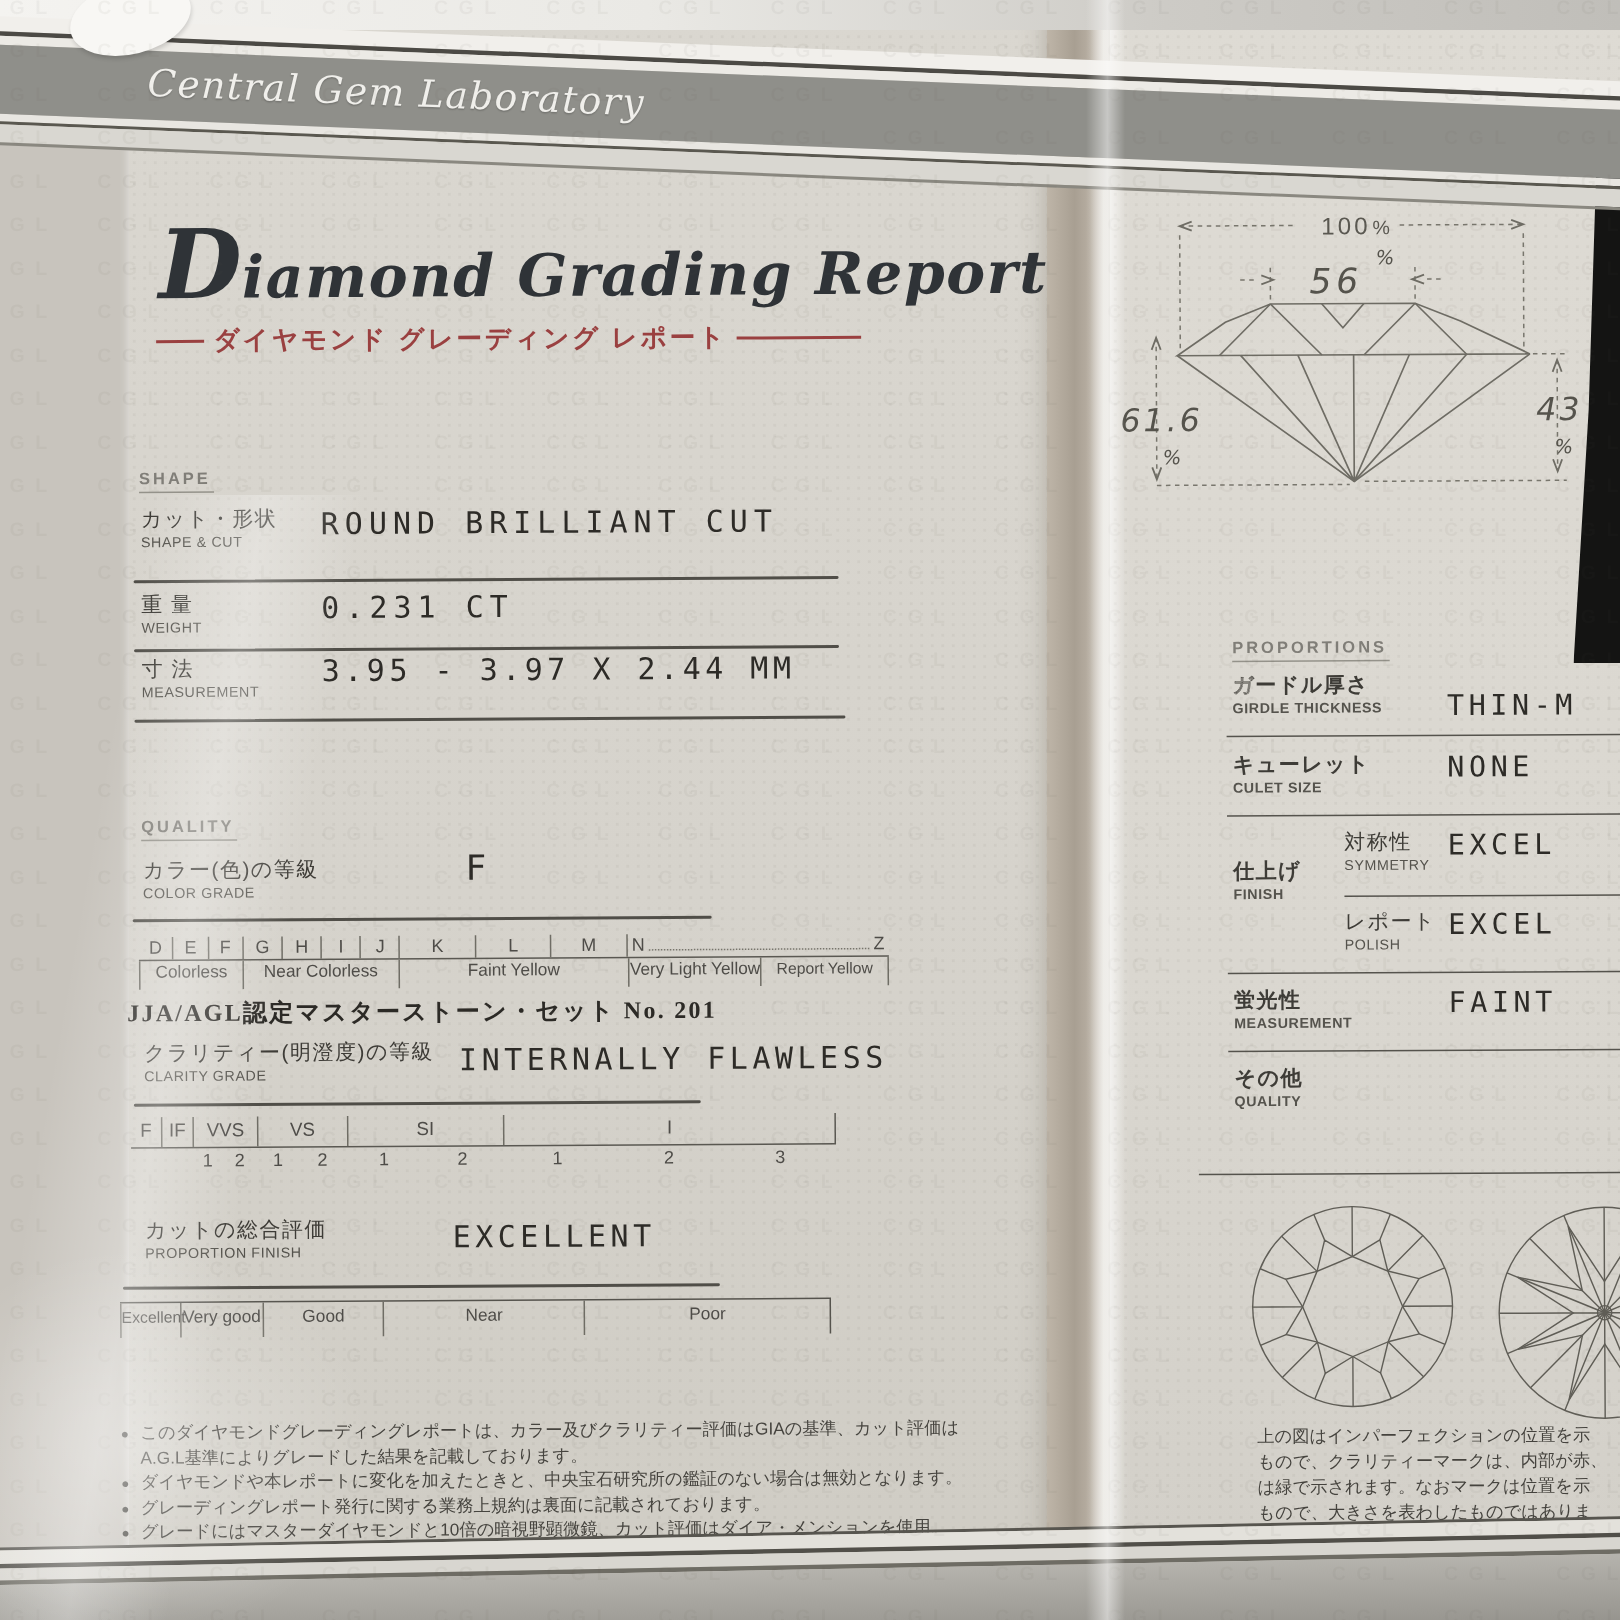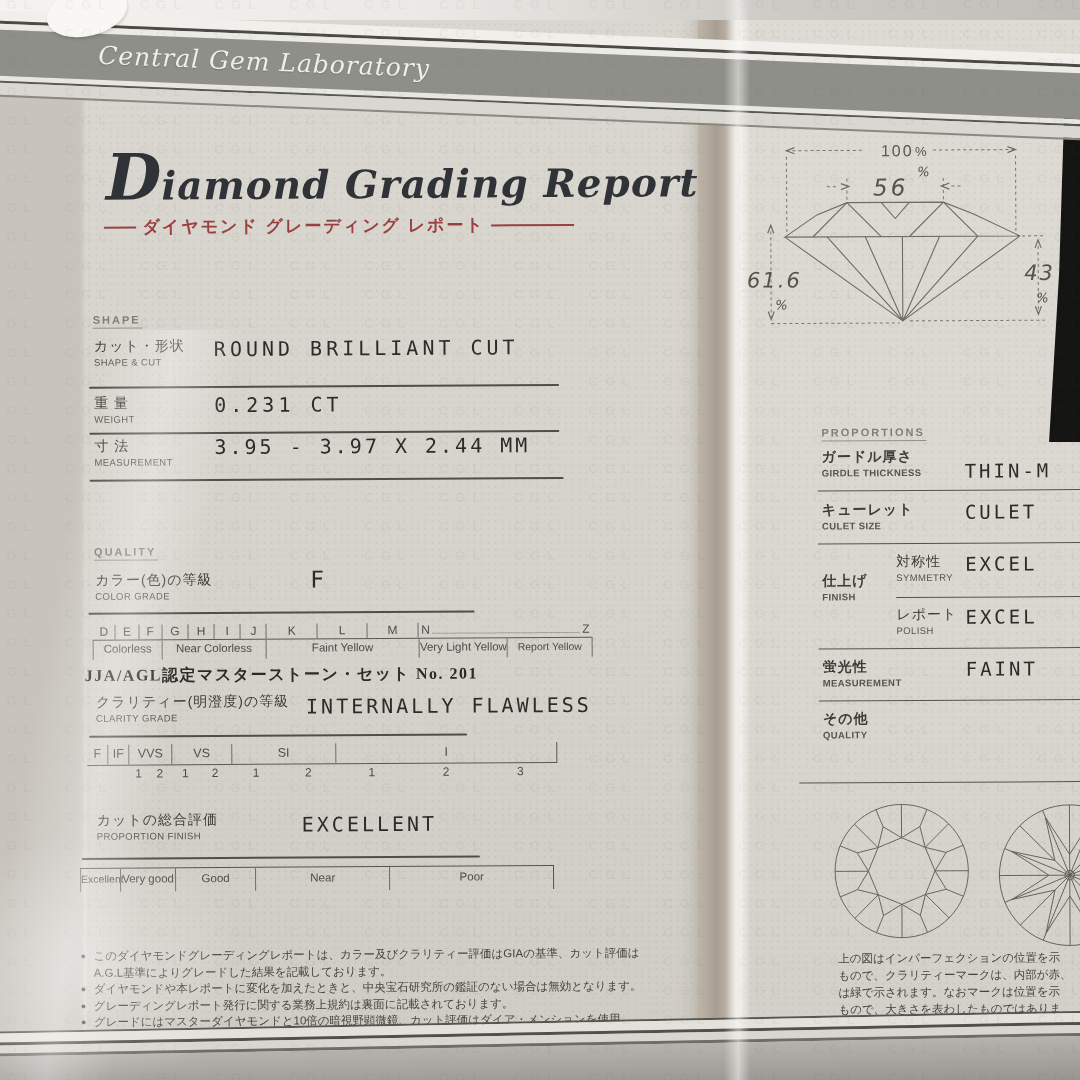--- a/index.html
+++ b/index.html
@@ -326,21 +326,21 @@
         <div class="ja">ガードル厚さ</div>
         <div class="en">GIRDLE THICKNESS</div>
       </div>
       <div class="pval" style="top:460px;">THIN-M</div>
       <div class="prule" style="left:78px; top:490px; width:324px;"></div>
 
       <div class="flabel prow-label" style="top:501px;">
         <div class="ja">キューレット</div>
         <div class="en">CULET SIZE</div>
       </div>
-      <div class="pval" style="top:501px;">CULET</div>
+      <div class="pval" style="top:501px;">NONE</div>
       <div class="prule" style="left:78px; top:543px; width:324px;"></div>
 
       <div class="flabel prow-label" style="top:572px;">
         <div class="ja">仕上げ</div>
         <div class="en">FINISH</div>
       </div>
 
       <div class="flabel prow-label2" style="top:553px;">
         <div class="ja">対称性</div>
         <div class="en">SYMMETRY</div>

